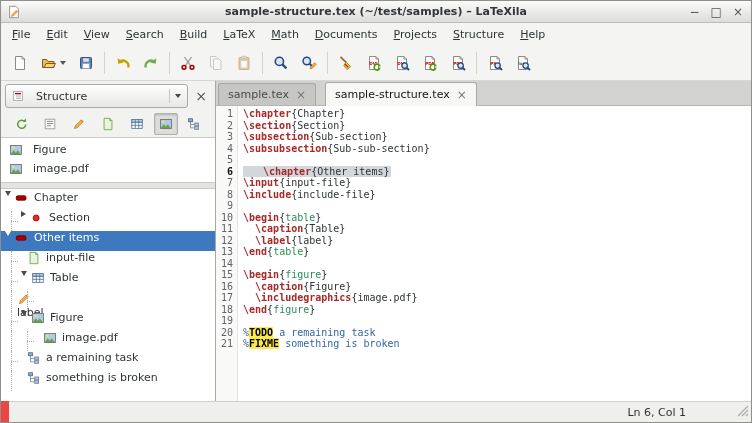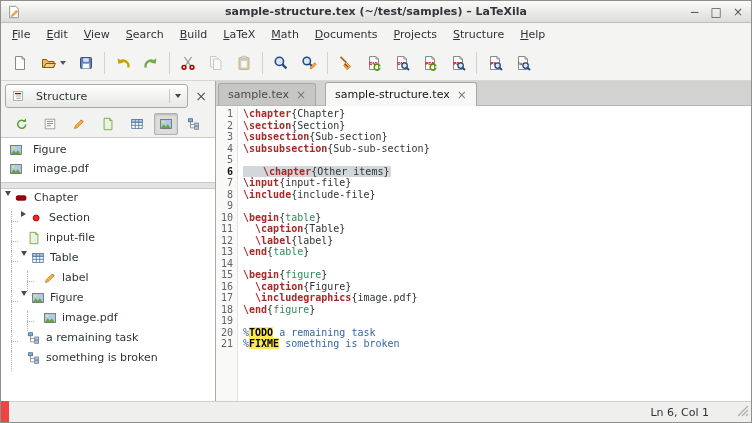--- a/index.html
+++ b/index.html
@@ -77,21 +77,21 @@
   .gutter div.cur { font-weight: bold; color: #111; }
   .code { flex: 1; padding: 2px 0 0 5px; white-space: pre; overflow: hidden; }
   .codeline { height: 11.5px; }
   .tcmd { color: var(--command); font-weight: bold; }
   .tenv { color: var(--environment); }
   .tcmt { color: var(--comment); }
   .tnote { background: var(--note-bg); font-weight: bold; color: #000; }
   .cursel { background: var(--current-line); display: inline-block; padding-right: 2px; padding-left: 20px; }
 
   
-  .statusbar { flex: 0 0 21px; background: #efefed; border-top: 1px solid #cfcfcd; display: flex; align-items: center; justify-content: flex-end; padding-right: 42px; position: relative; margin-left: 8px; }
+  .statusbar { flex: 0 0 21px; background: #efefed; border-top: 1px solid #cfcfcd; display: flex; align-items: center; justify-content: flex-end; padding-right: 65px; position: relative; margin-left: 8px; }
   .grip { position: absolute; right: 2px; bottom: 2px; }
 </style>
 </head>
 <body>
 
 <div class="window">
   <div class="titlebar">
     <span class="app-icon" id="app-icon"><svg width="14" height="14" viewBox="0 0 16 16" xmlns="http://www.w3.org/2000/svg">
           <path d="M3 1.5h7l3 3v10h-10z" fill="#fff" stroke="#888"></path>
           <path d="M5 13l.6-2 5-5 1.6 1.6-5 5z" fill="#fcaf3e" stroke="#b3761f" stroke-width=".6"></path>
@@ -357,20 +357,29 @@
             <span class="guide" style="left: 10px;"></span>
             <span class="hstub" style="left: 10px;"></span>
             <span class="exp closed"></span>
             <span class="ticon">
               <svg width="14" height="14" viewBox="0 0 16 16" xmlns="http://www.w3.org/2000/svg">
                 <circle cx="7" cy="8" r="3.4" fill="#ef2929" stroke="#a40000"></circle>
               </svg>
             </span>
             <span>Section</span>
           </div>
+          <div class="trow sel" style="padding-left: 4px;">
+            <span class="exp open"></span>
+            <span class="ticon">
+              <svg width="14" height="14" viewBox="0 0 16 16" xmlns="http://www.w3.org/2000/svg">
+                <rect x="1.5" y="5.5" width="11" height="5" rx="1.5" fill="#a40000" stroke="#6e0000"></rect>
+              </svg>
+            </span>
+            <span>Other items</span>
+          </div>
           <div class="trow" style="padding-left: 20px;">
             <span class="guide" style="left: 10px;"></span>
             <span class="hstub" style="left: 10px;"></span>
             <span class="exp none"></span>
             <span class="ticon">
               <svg width="14" height="14" viewBox="0 0 16 16" xmlns="http://www.w3.org/2000/svg">
                 <path d="M3.5 1.5h6.5l2.5 2.5v10.5h-9z" fill="#eaf3df" stroke="#71a340"></path>
                 <path d="M10 1.5v2.5h2.5" fill="none" stroke="#71a340"></path>
               </svg>
             </span>
@@ -382,21 +391,21 @@
             <span class="exp open"></span>
             <span class="ticon">
               <svg width="14" height="14" viewBox="0 0 16 16" xmlns="http://www.w3.org/2000/svg">
                 <rect x="2" y="3" width="12" height="10" fill="#fff" stroke="#56799f"></rect>
                 <rect x="2" y="3" width="12" height="3" fill="#c7d7ea" stroke="#56799f"></rect>
                 <path d="M6 3v10M10 3v10M2 9.5h12M2 6h12" stroke="#56799f" fill="none"></path>
               </svg>
             </span>
             <span>Table</span>
           </div>
-          <div class="trow" style="padding-left: 36px;">
+          <div class="trow" style="padding-left: 16px; flex-direction: column;">
             <span class="guide" style="left: 10px;"></span>
             <span class="guide" style="left: 26px;"></span>
             <span class="hstub" style="left: 26px;"></span>
             <span class="exp none"></span>
             <span class="ticon">
               <svg width="14" height="14" viewBox="0 0 16 16" xmlns="http://www.w3.org/2000/svg">
                 <path d="M2.8 13.2l.9-3.1 6.8-6.8 2.2 2.2-6.8 6.8z" fill="#fcaf3e" stroke="#b3761f" stroke-width=".8"></path>
                 <path d="M10.5 3.3l2.2 2.2" stroke="#b3761f"></path>
               </svg>
             </span>

